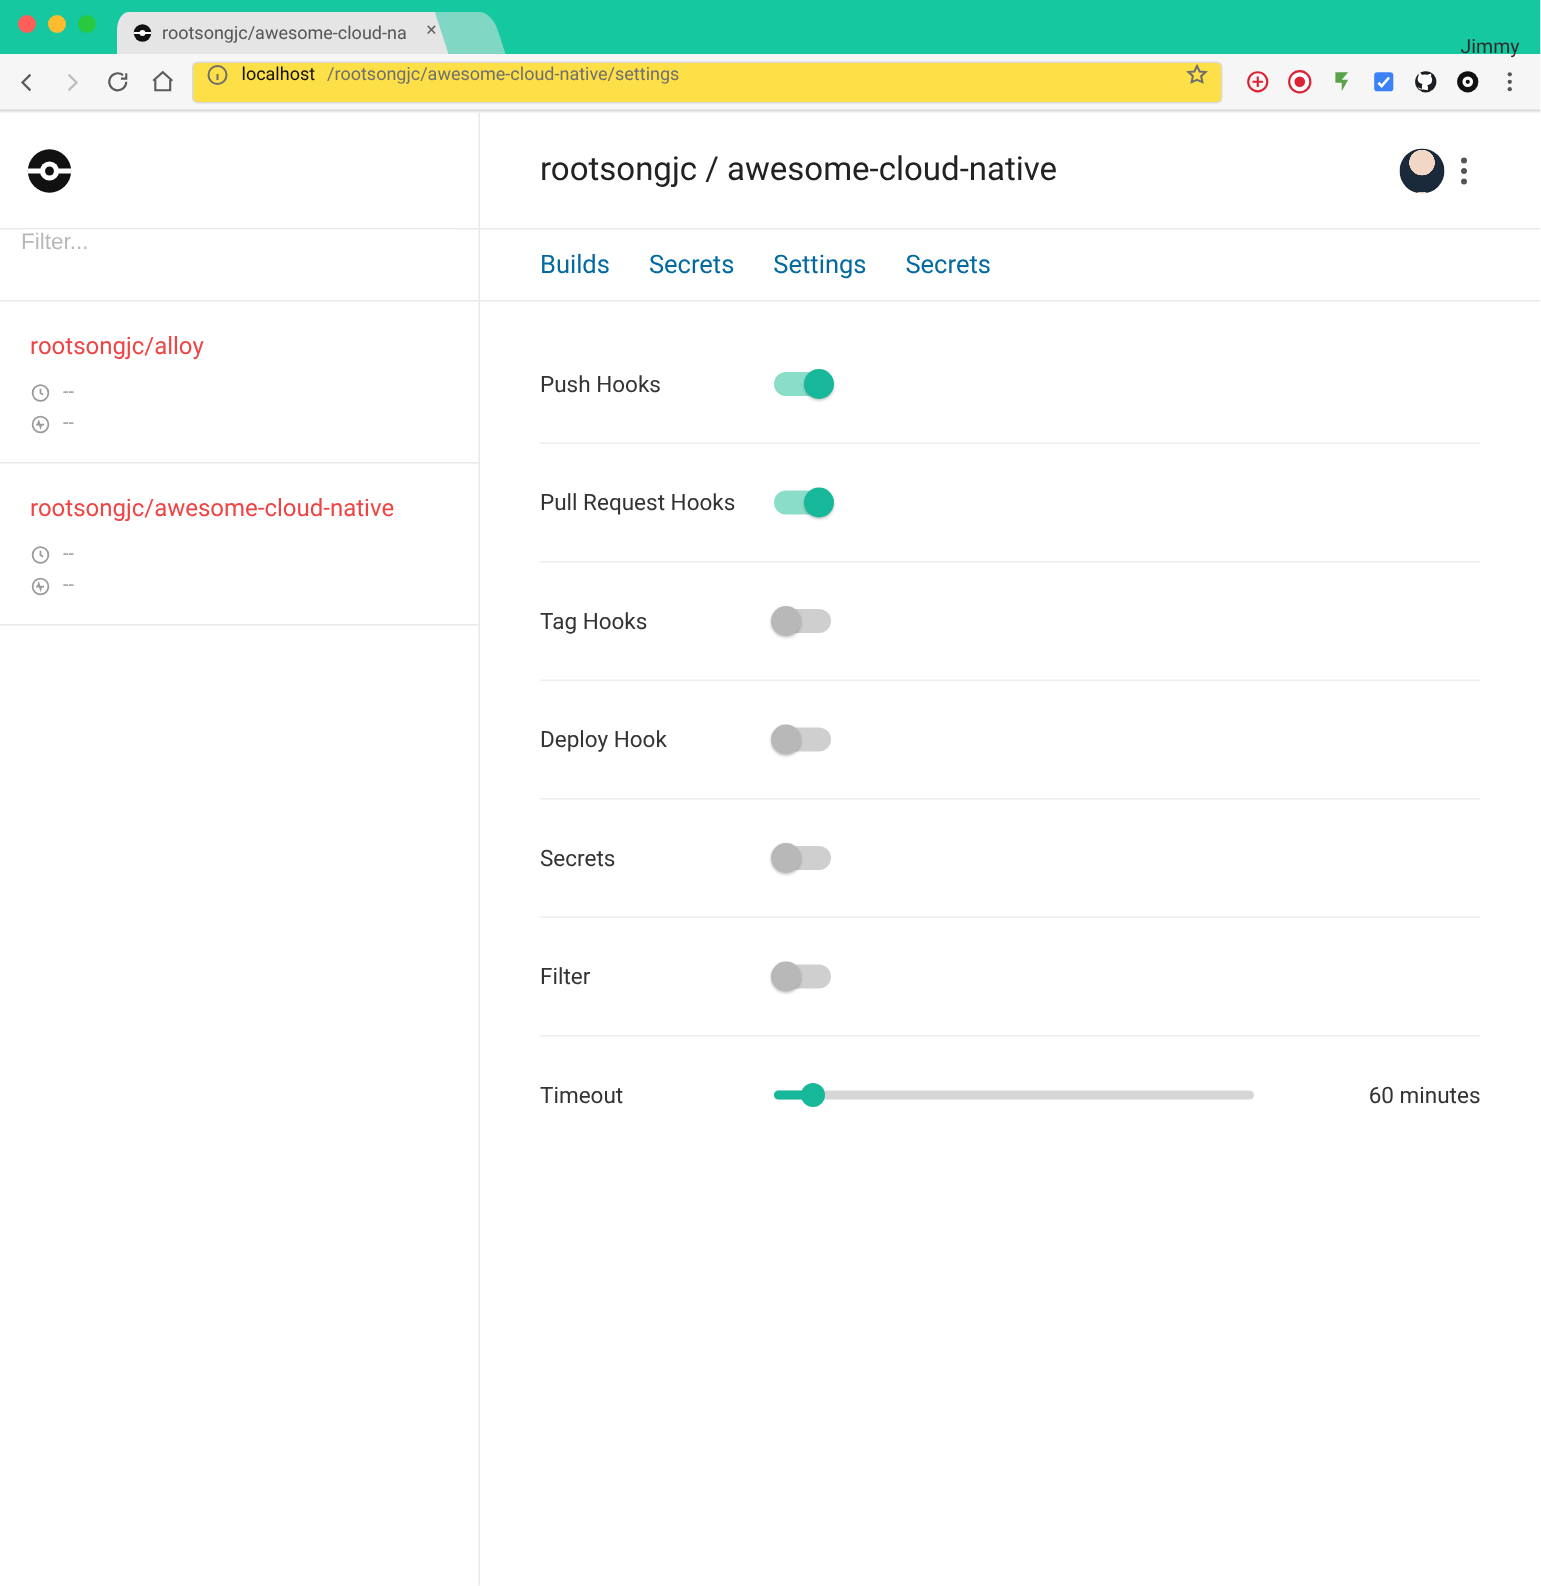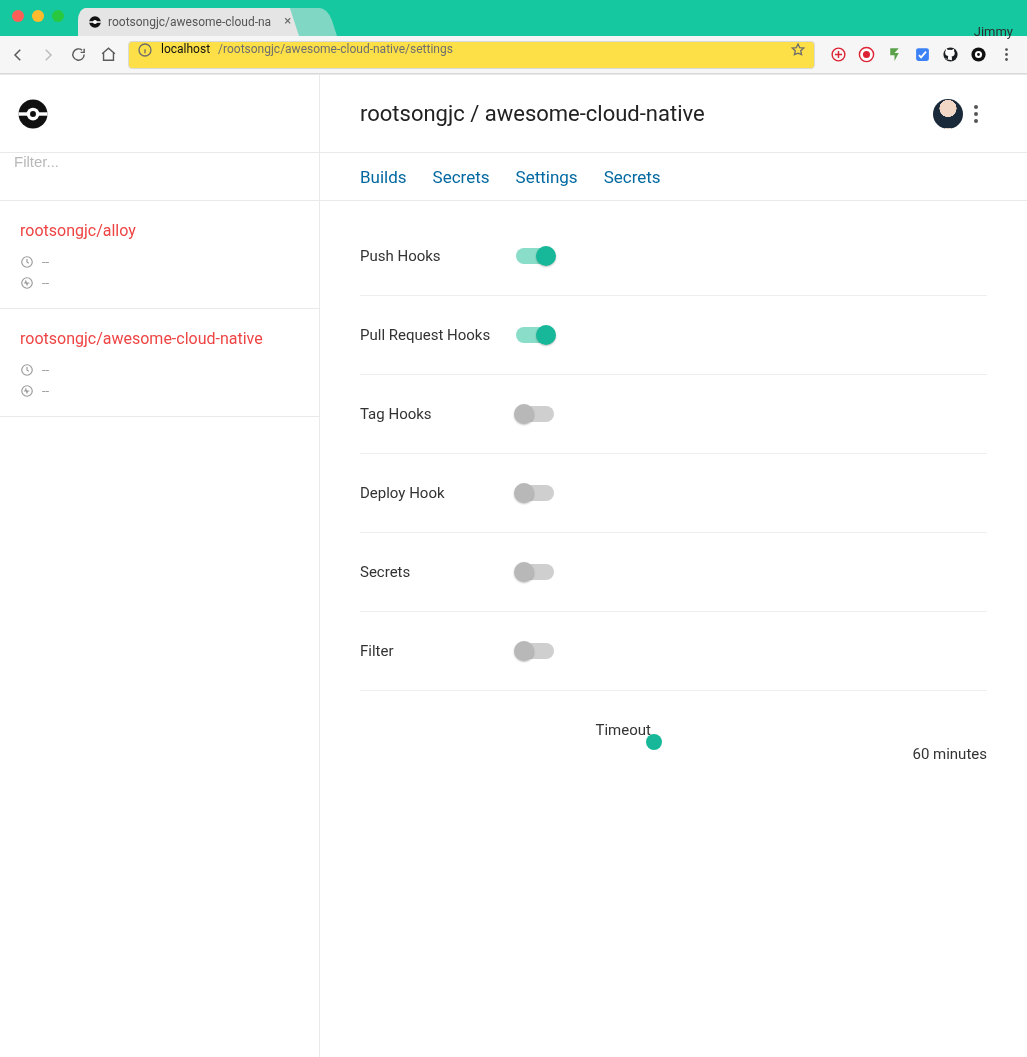--- a/index.html
+++ b/index.html
@@ -435,21 +435,21 @@
     </div>
         </div>
         <div class="setting-row">
     <div class="label">Filter</div>
     <div class="control">
       <div class="toggle ">
               <div class="knob"></div>
             </div>
     </div>
         </div>
-        <div class="setting-row" style="border-bottom: none; flex-direction: column;">
+        <div class="setting-row" style="border-bottom: none;">
   <div class="label">Timeout</div>
   <div class="slider-wrap">
     <div class="slider">
       <div class="fill" style="width:8%"></div>
       <div class="thumb" style="left:8%"></div>
     </div>
   </div>
   <div class="value">60 minutes</div>
         </div>
       </div>

